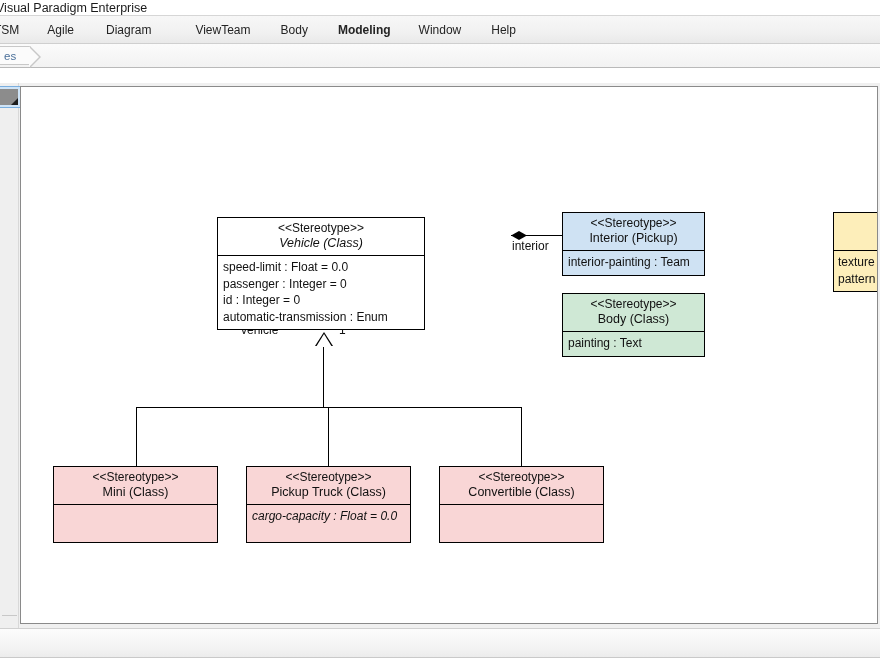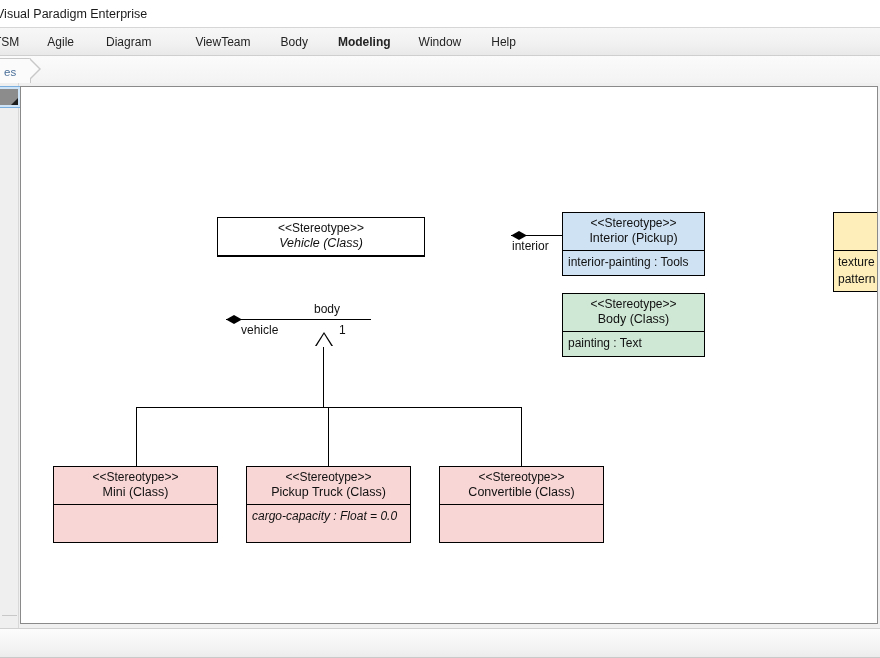--- a/index.html
+++ b/index.html
@@ -13,21 +13,21 @@
     height: 658px;
     overflow: hidden;
     font-family: "Liberation Sans", sans-serif;
     font-size: 12px;
     color: #1a1a1a;
     position: relative;
   }
 
   
   .titlebar {
-    height: 28px;
+    height: 16px;
     background: #ffffff;
     border-bottom: 1px solid #d6d6d6;
     display: flex;
     align-items: center;
     box-sizing: border-box;
   }
   .titlebar-text {
     font-size: 12.5px;
     color: #1b1b1b;
     margin-left: -4px;
@@ -47,21 +47,21 @@
   .menu-item {
     font-size: 12px;
     color: #242424;
     padding: 4px 0px;
     white-space: nowrap;
     cursor: default;
   }
 
   
   .tabstrip {
-    height: 32px;
+    height: 24px;
     background: linear-gradient(to bottom,#fbfbfb 0%, #f2f2f2 100%);
     border-bottom: 1px solid #b9b9b9;
     display: flex;
     align-items: stretch;
     box-sizing: border-box;
     position: relative;
   }
   .breadcrumb {
     position: relative;
     display: flex;
@@ -325,29 +325,35 @@
 
     <div class="edge-label" style="left:572px; top:131px;">seat</div>
     <div class="edge-label" style="left:491px; top:152px;">interior</div>
     <div class="edge-label" style="left:588px; top:152px;">1</div>
 
     <div class="uml-class" style="left:196px; top:130px; width:208px; background:#ffffff;">
       <div class="uml-head">
         <span class="uml-stereotype">&lt;&lt;Stereotype&gt;&gt;</span>
         <span class="uml-name italic">Vehicle (Class)</span>
       </div>
+      <div class="uml-attrs">
+        <div class="uml-attr">speed-limit : Float = 0.0</div>
+        <div class="uml-attr">passenger : Integer = 0</div>
+        <div class="uml-attr">id : Integer = 0</div>
+        <div class="uml-attr">automatic-transmission : Enum</div>
+      </div>
     </div>
 
     <div class="uml-class" style="left:541px; top:125px; width:143px; background:#cfe2f3;">
       <div class="uml-head">
         <span class="uml-stereotype">&lt;&lt;Stereotype&gt;&gt;</span>
         <span class="uml-name">Interior (Pickup)</span>
       </div>
       <div class="uml-attrs">
-        <div class="uml-attr">interior-painting : Tools</div>
+        <div class="uml-attr">interior-painting : Team</div>
       </div>
     </div>
 
     <div class="uml-class" style="left:541px; top:206px; width:143px; background:#cfe8d5;">
       <div class="uml-head">
         <span class="uml-stereotype">&lt;&lt;Stereotype&gt;&gt;</span>
         <span class="uml-name">Body (Class)</span>
       </div>
       <div class="uml-attrs">
         <div class="uml-attr">painting : Text</div>

